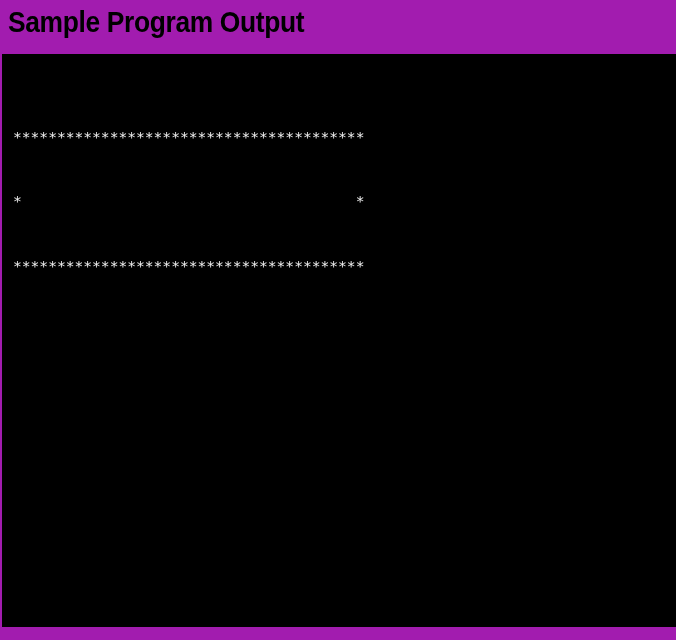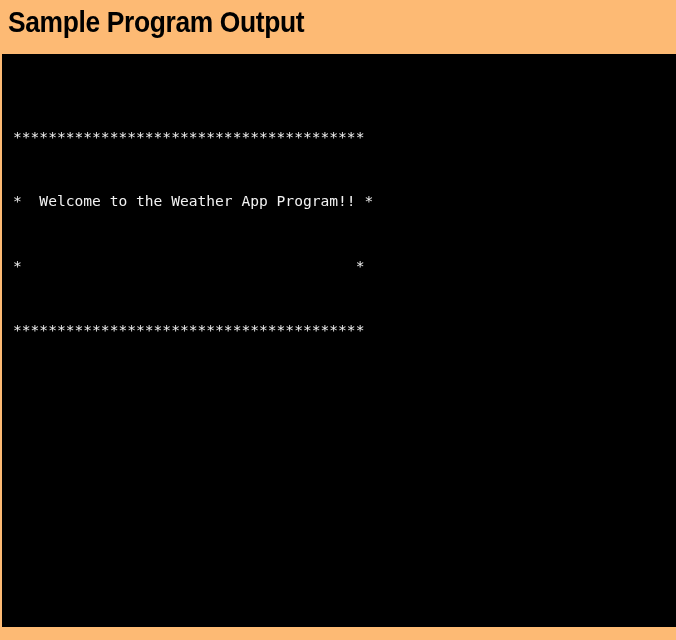--- a/index.html
+++ b/index.html
@@ -13,21 +13,21 @@
     height: 640px;
     overflow: hidden;
     font-family: "Liberation Sans", sans-serif;
     -webkit-font-smoothing: antialiased;
   }
 
   #page {
     position: relative;
     width: 676px;
     height: 640px;
-    background: #fdba74;
+    background: #a21caf;
   }
 
   
   .page-title {
     position: absolute;
     left: 8px;
     top: 2px;
     margin: 0;
     font-family: "Liberation Sans", sans-serif;
     font-weight: bold;
@@ -78,21 +78,20 @@
 <body>
 
 <div id="page">
 
   <h1 class="page-title">Sample Program Output</h1>
 
   <div class="console">
     <div class="console-inner">
 
       <span class="console-line">****************************************</span>
-      <span class="console-line">*  Welcome to the Weather App Program!! *</span>
       <span class="console-line">*                                      *</span>
       <span class="console-line">****************************************</span>
 
       <span class="console-line blank"> </span>
 
 
       <span class="console-line blank"> </span>
       
 
       

